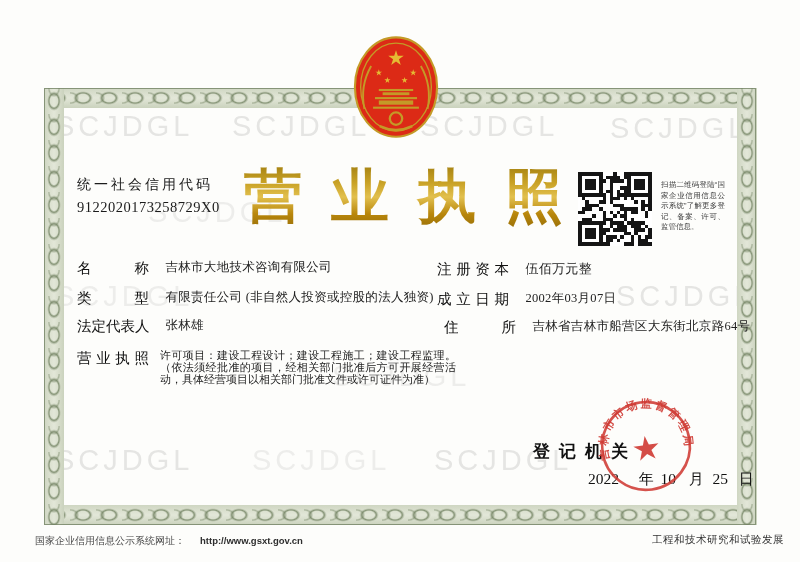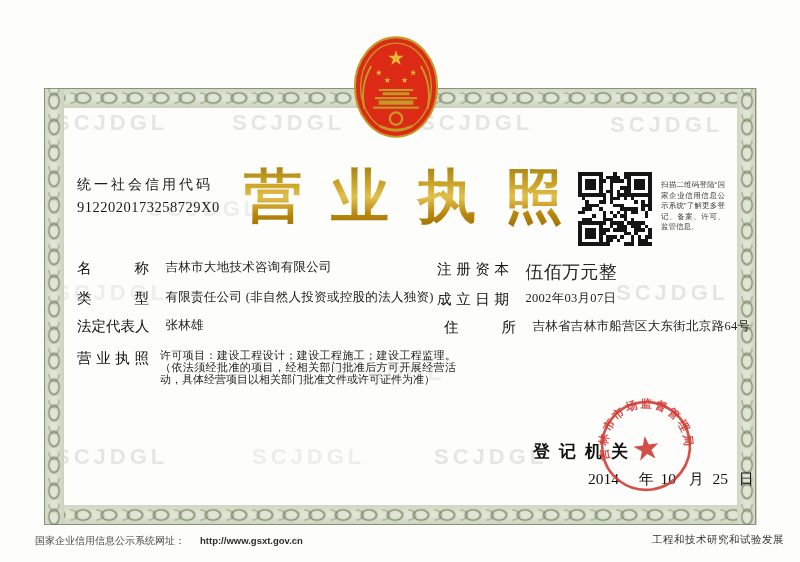--- a/index.html
+++ b/index.html
@@ -31,21 +31,21 @@
     background-image:
       radial-gradient(ellipse 9px 13px at 10px 13px, rgba(255,255,255,0) 42%, rgba(118,134,102,.85) 56%, rgba(118,134,102,.25) 68%, rgba(118,134,102,0) 76%),
       radial-gradient(ellipse 9px 13px at 10px 0px,  rgba(255,255,255,0) 42%, rgba(118,134,102,.5) 56%, rgba(118,134,102,0) 72%),
       linear-gradient(90deg, rgba(150,165,130,.35), rgba(150,165,130,.12) 50%, rgba(150,165,130,.4));
     background-size:20px 26px,20px 26px,100% 100%;
   }
 
   
   .wm{
     position:absolute;z-index:0;
-    font-weight:bold;font-size:22px;letter-spacing:4px;
+    font-weight:normal;font-size:29px;letter-spacing:4px;
     color:rgba(135,135,135,.20);user-select:none;
   }
   .wm.light{color:rgba(135,135,135,.13);}
 
   
   .credit-label{left:77px;top:176px;font-size:14px;font-weight:normal;letter-spacing:3px;color:#1c1c1c;z-index:2;}
   .credit-code{left:77px;top:199px;font-family:"Liberation Serif",serif;font-size:14.5px;color:#1b1b1b;letter-spacing:.5px;z-index:2;}
 
   .license-title{
     left:244px;top:158px;z-index:2;
@@ -317,21 +317,21 @@
 </div>
 <div class="row" style="left:77px;top:349px">
   <span class="flabel">营业执照</span>
 </div>
 <div class="scope-text">
   <p>许可项目：建设工程设计；建设工程施工；建设工程监理。（依法须经批准的项目，经相关部门批准后方可开展经营活动，具体经营项目以相关部门批准文件或许可证件为准）</p>
 </div>
 
 <div class="row" style="left:437px;top:260px">
   <span class="flabel">注册资本</span>
-  <span class="fval" style="font-size:18px">伍佰万元整</span>
+  <span class="fval" style="font-size:13px">伍佰万元整</span>
 </div>
 <div class="row" style="left:437px;top:290px">
   <span class="flabel">成立日期</span>
   <span class="fval">2002年03月07日</span>
 </div>
 <div class="row" style="left:444px;top:318px">
   <span class="flabel">住所</span>
   <span class="fval">吉林省吉林市船营区大东街北京路64号</span>
 </div>
 
@@ -342,21 +342,21 @@
     <circle cx="48" cy="48" r="43" fill="none" stroke="#cf3a33" stroke-width="2.6" opacity="0.88"></circle>
     <use href="#st" transform="translate(48,51) scale(13)" fill="#cf3a33" opacity="0.9"></use>
     <path id="sealArc" d="M 17,70 A 38,38 0 1 1 79,70" fill="none"></path>
     <text font-size="11" font-weight="bold" fill="#cf3a33" opacity="0.9" letter-spacing="2.5">
       <textPath href="#sealArc" startOffset="50%" text-anchor="middle">吉林市市场监督管理局</textPath>
     </text>
   </svg>
 </div>
 
 <div class="abs issue-date">
-  <span class="num">2014</span>
+  <span class="num">2022</span>
   <span class="g1">年</span>
   <span class="g2 num">10</span>
   <span class="g3">月</span>
   <span class="g4 num">25</span>
   <span class="g5">日</span>
 </div>
 
 <div class="abs footer-left">
   <span>国家企业信用信息公示系统网址：</span><span class="url">http://www.gsxt.gov.cn</span>
 </div>

